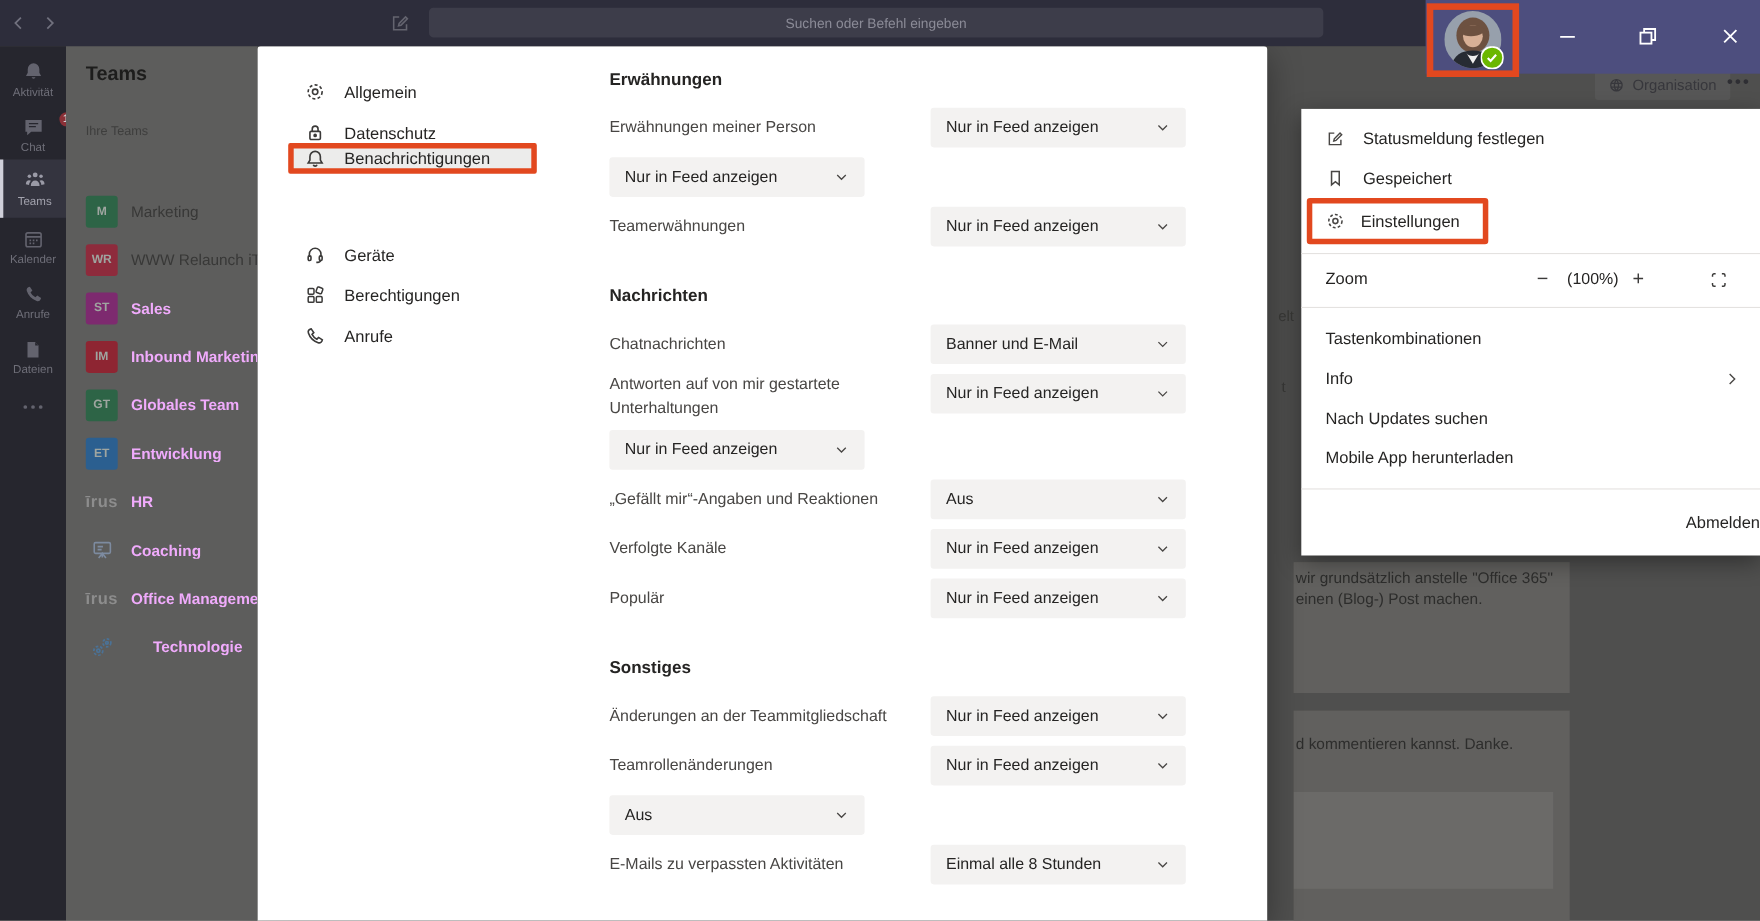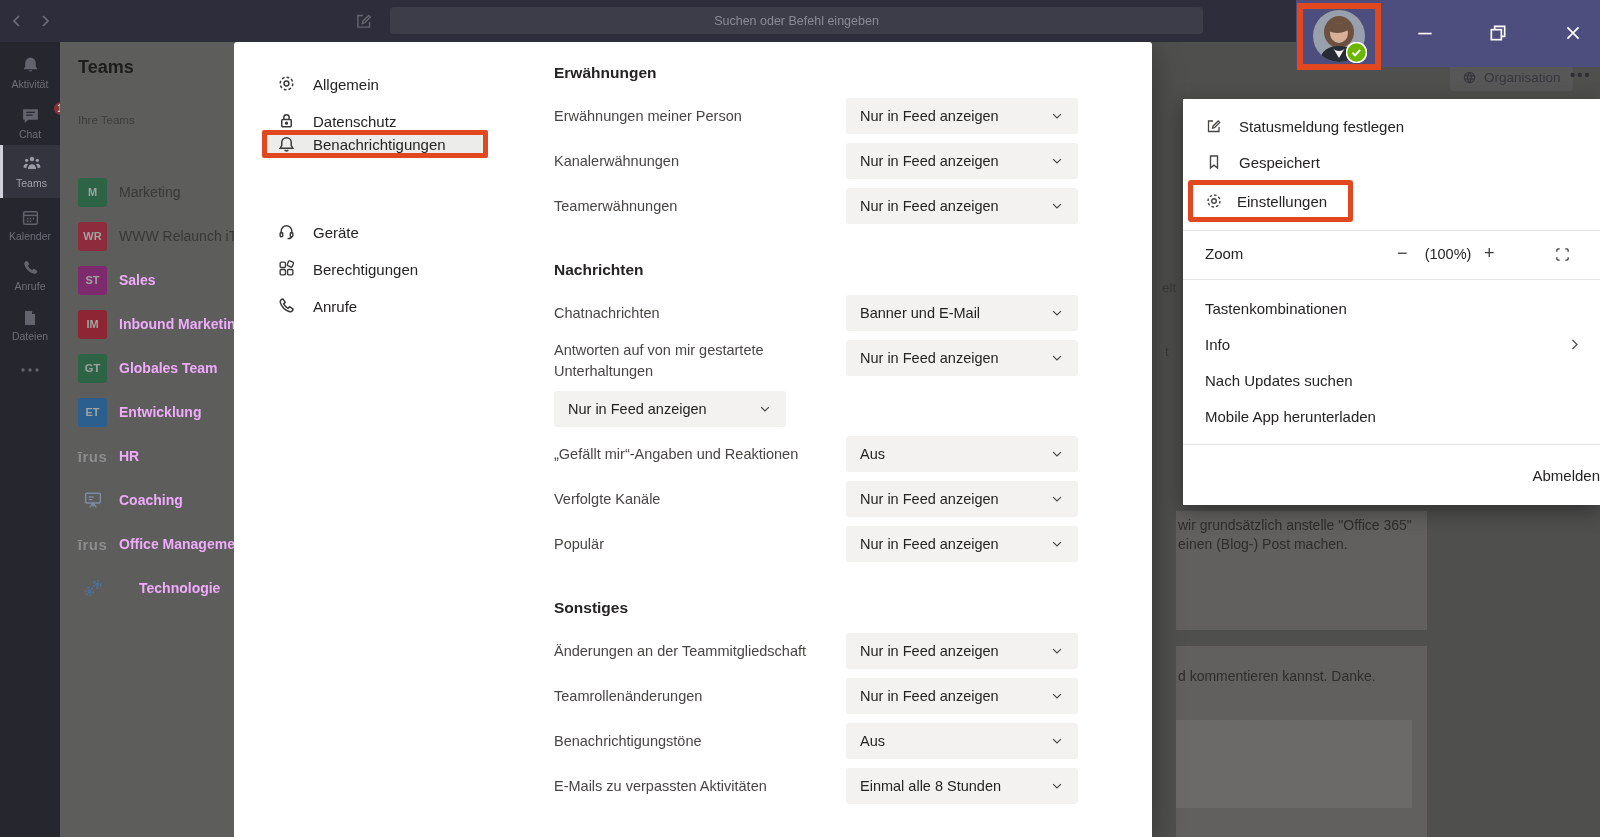--- a/index.html
+++ b/index.html
@@ -390,21 +390,20 @@
       <div class="dropdown">
         <span>Nur in Feed anzeigen</span>
         <span class="icon">
             <svg width="14" height="14" viewBox="0 0 18 18" fill="none" stroke="currentColor" stroke-width="1.5">
               <path d="M4 6.5l5 5 5-5"></path>
             </svg>
           </span>
       </div>
     </div>
     <div class="srow">
-      <span class="slabel">Kanalerwähnungen</span>
       <div class="dropdown">
         <span>Nur in Feed anzeigen</span>
         <span class="icon">
             <svg width="14" height="14" viewBox="0 0 18 18" fill="none" stroke="currentColor" stroke-width="1.5">
               <path d="M4 6.5l5 5 5-5"></path>
             </svg>
           </span>
       </div>
     </div>
     <div class="srow">
@@ -507,21 +506,20 @@
       <div class="dropdown">
         <span>Nur in Feed anzeigen</span>
         <span class="icon">
             <svg width="14" height="14" viewBox="0 0 18 18" fill="none" stroke="currentColor" stroke-width="1.5">
               <path d="M4 6.5l5 5 5-5"></path>
             </svg>
           </span>
       </div>
     </div>
     <div class="srow">
-      <span class="slabel">Benachrichtigungstöne</span>
       <div class="dropdown">
         <span>Aus</span>
         <span class="icon">
             <svg width="14" height="14" viewBox="0 0 18 18" fill="none" stroke="currentColor" stroke-width="1.5">
               <path d="M4 6.5l5 5 5-5"></path>
             </svg>
           </span>
       </div>
     </div>
     <div class="srow">

